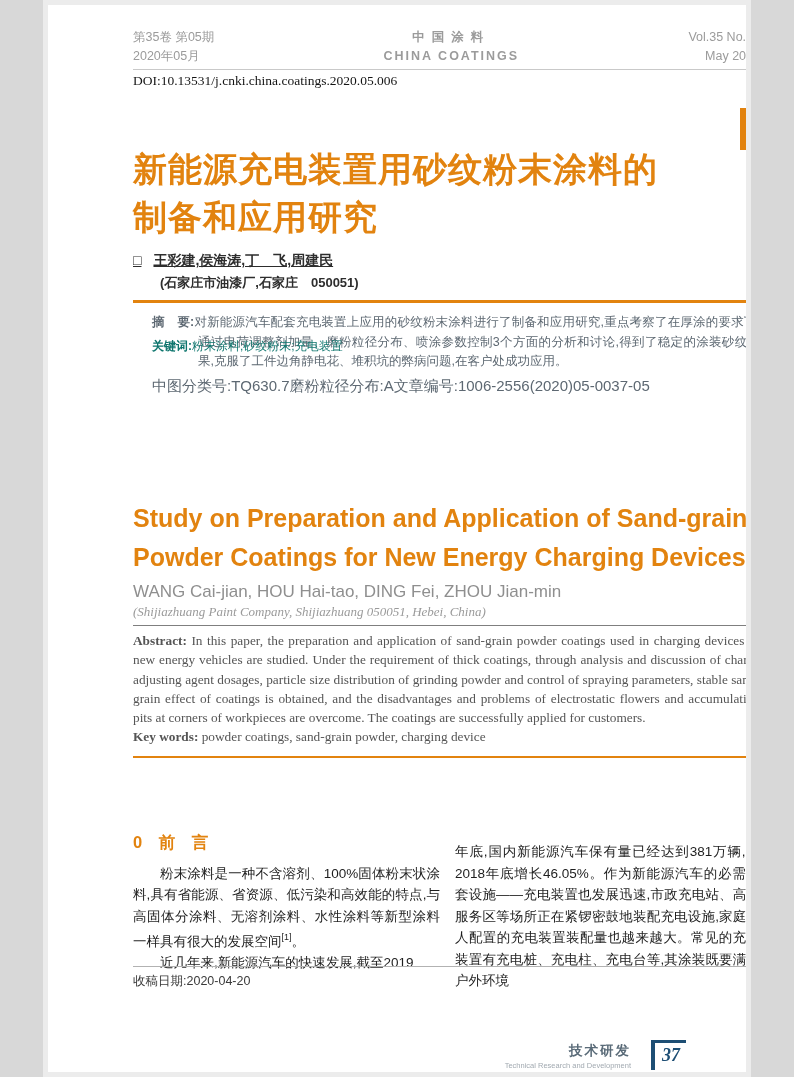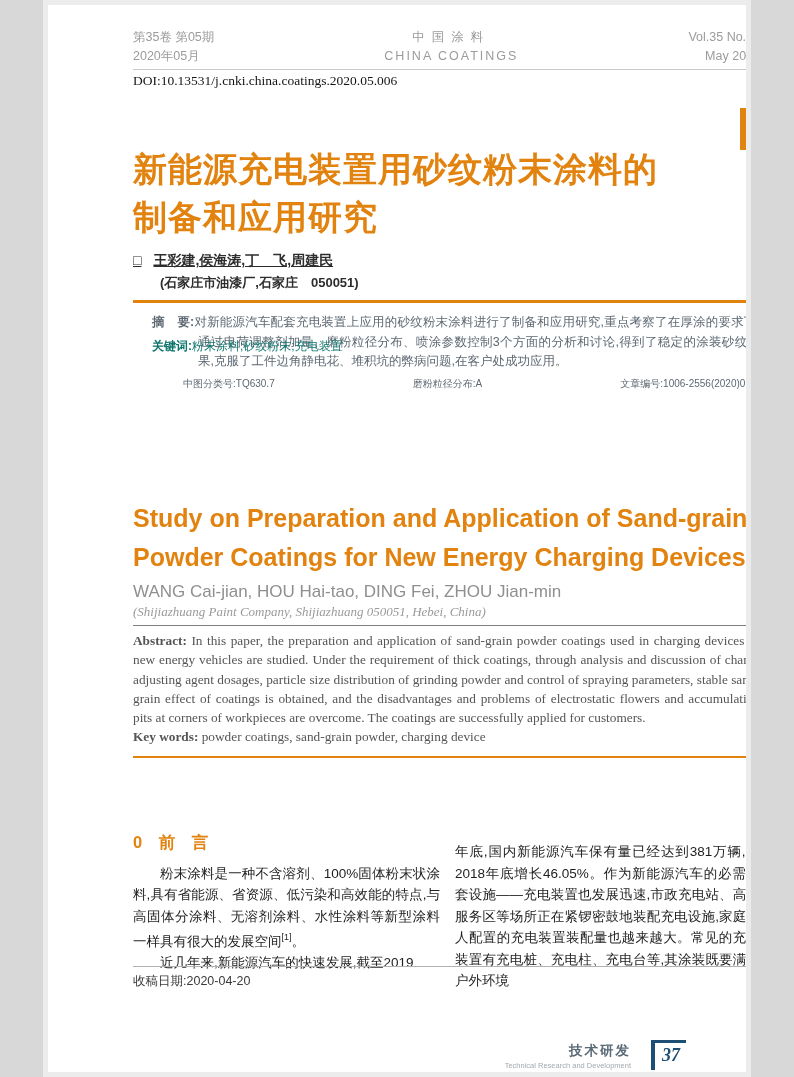--- a/index.html
+++ b/index.html
@@ -4,38 +4,38 @@
 <style>
   * { margin:0; padding:0; box-sizing:border-box; }
   html,body { background:#d8d8d8; }
   .page {
     position:relative; width:708px; height:1077px; margin:0 auto;
     background:#ffffff; border:5px solid #ececec; overflow:hidden;
     font-family:"Liberation Sans", sans-serif;
   }
   
   .header-row { position:absolute; top:23px; left:85px; width:627px; display:flex; justify-content:space-between; color:#9b9b9b; font-size:12.5px; line-height:19px; }
-  .header-cell.center { text-align:center; }
+  .header-cell.center { text-align:center;font-weight:bold; }
   .header-cell.right { text-align:right; }
   .journal-cn { letter-spacing:7px; }
   .journal-en { letter-spacing:2px; }
   .header-rule { position:absolute; top:64px; left:85px; width:627px; height:1px; background:#c9c9c9; }
   .doi { position:absolute; top:68px; left:85px; font-family:"Liberation Serif", serif; font-size:13.5px; color:#141414; }
   .edge-tab { position:absolute; top:103px; right:0; width:6px; height:42px; }
   
   .cn-title { position:absolute; top:140px; left:85px; width:650px; font-size:34px; line-height:48px; font-weight:800; letter-spacing:1px; }
   .cn-authors { position:absolute; top:247px; left:85px; font-size:14px; font-weight:700; color:#2d2d2d;text-decoration:underline; }
   .cn-authors .marker { margin-right:12px; font-weight:400; }
   .cn-affil { position:absolute; top:269px; left:112px; font-size:13px; font-weight:700; color:#2d2d2d; }
   .rule-orange-thick { position:absolute; top:295px; left:85px; width:627px; height:3px; }
   
   .cn-abstract { position:absolute; top:308px; left:104px; width:608px; font-size:12.5px; line-height:19.5px; color:#5d6872; text-align:justify; }
   .cn-abstract .hang { padding-left:46px; text-indent:-46px; }
   .cn-keywords { position:absolute; top:333px; left:104px; width:608px; font-size:12px; color:#0f766e; }
-  .clc-row { position:absolute; top:372px; left:104px; width:608px; display:flex; justify-content:space-between; font-size:10px; color:#5d6872;margin-left:31px; }
+  .clc-row { position:absolute; top:372px; left:104px; width:608px; display:flex; justify-content:flex-start; font-size:15px; color:#5d6872; }
   
   .en-title { position:absolute; top:494px; left:85px; width:640px; font-size:25px; line-height:39px; font-weight:700; }
   .en-authors { position:absolute; top:577px; left:85px; font-size:17px; color:#8f8f8f; }
   .en-affil { position:absolute; top:599px; left:85px; font-size:13px; font-style:italic; font-family:"Liberation Serif", serif; color:#9a9a9a; }
   .rule-dark { position:absolute; top:620px; left:85px; width:627px; height:1px; background:#7f7f7f; }
   .en-abstract { position:absolute; top:626px; left:85px; width:627px; font-family:"Liberation Serif", serif; font-size:13.3px; line-height:19.3px; color:#555; text-align:justify; }
   .en-abstract b, .cn-abstract b { font-weight:700; }
   .rule-orange-thin { position:absolute; top:751px; left:85px; width:627px; height:2px; }
   
   .col { position:absolute; font-size:13.5px; line-height:21.5px; color:#1e1e1e; text-align:justify; }

